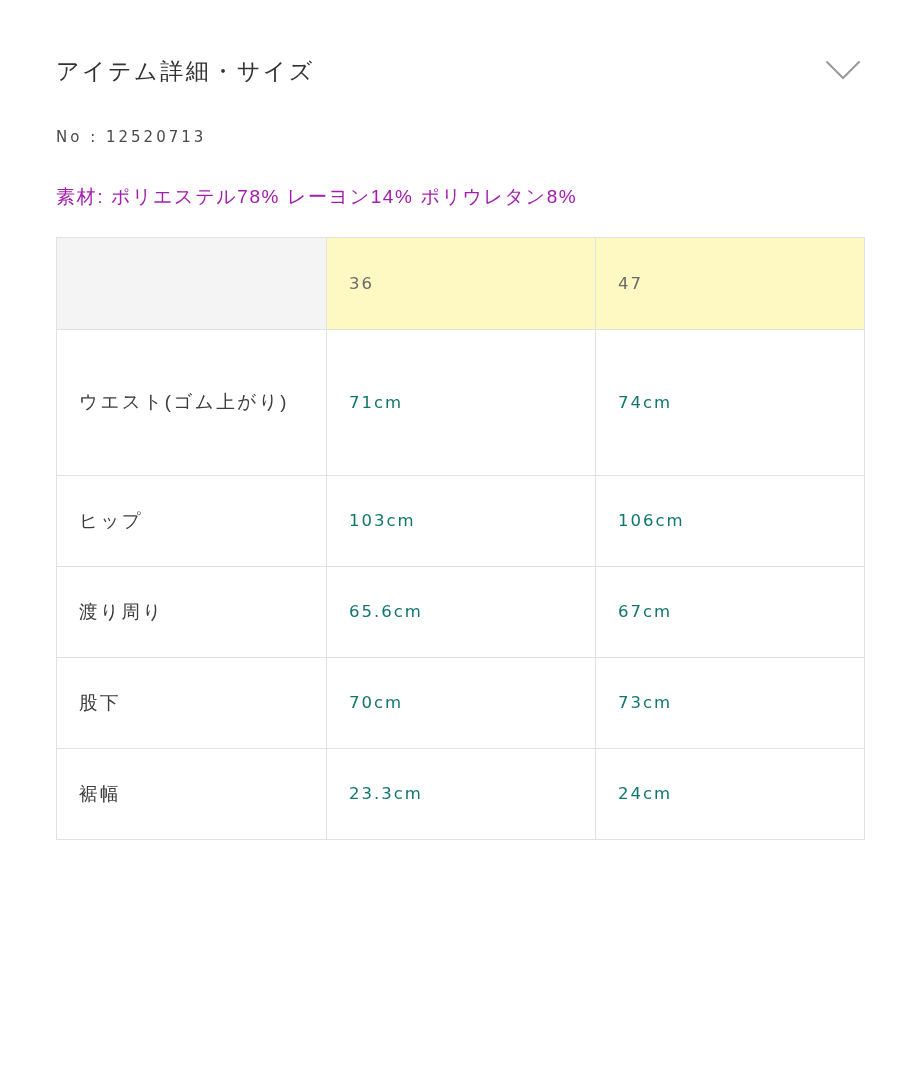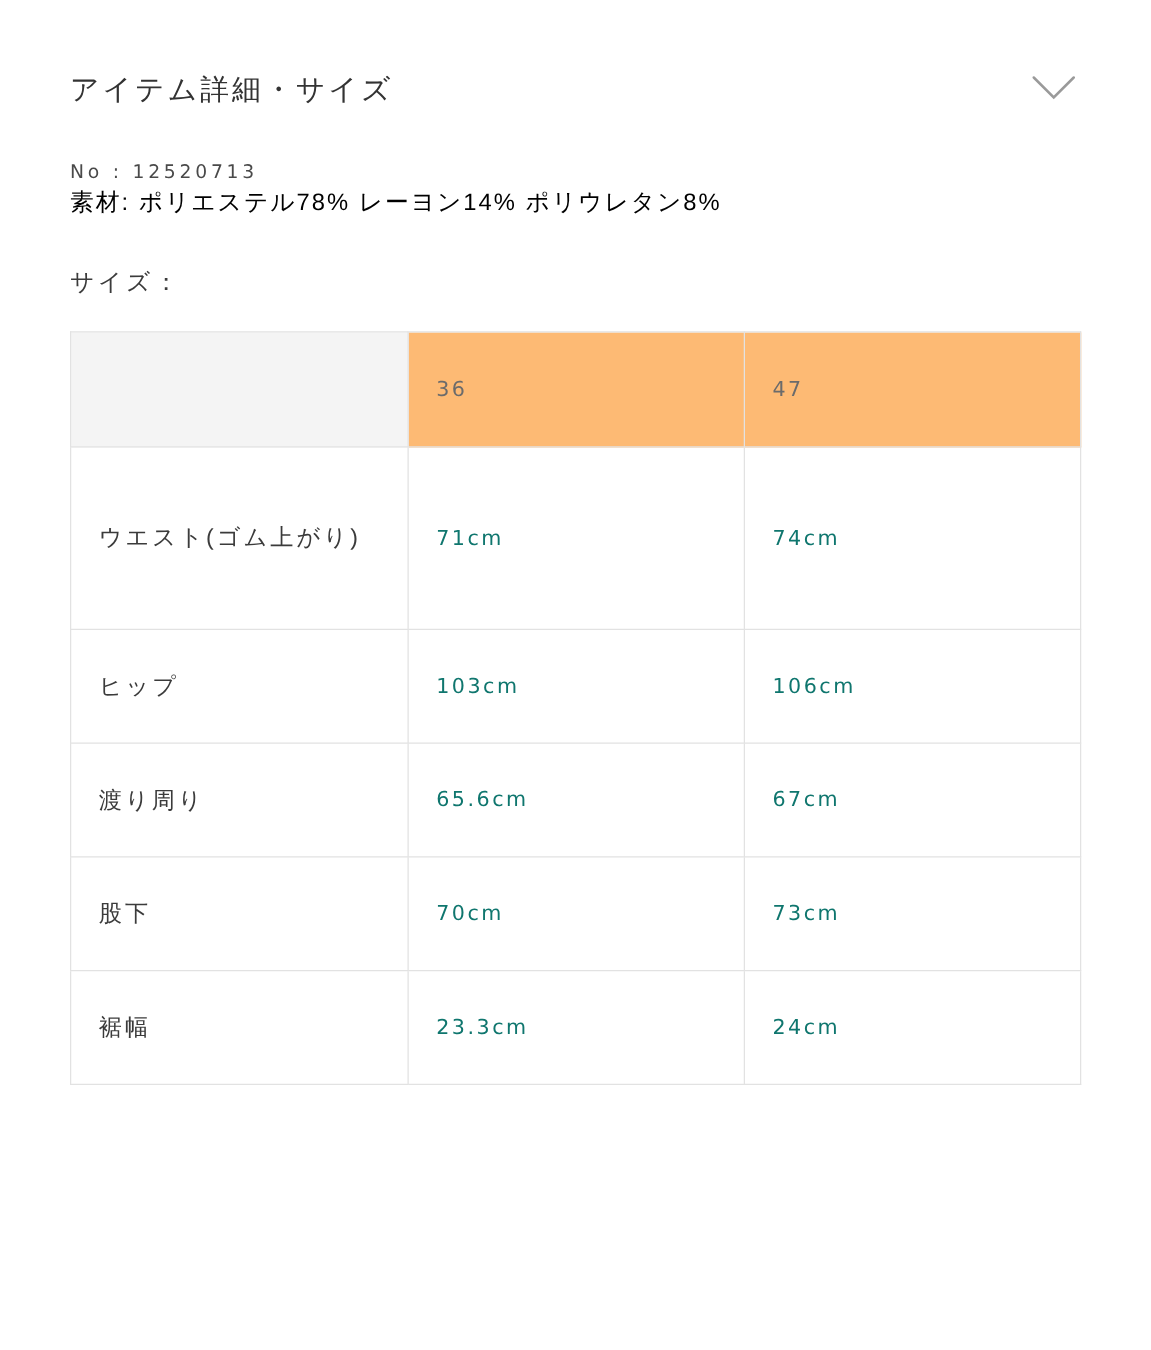--- a/index.html
+++ b/index.html
@@ -60,23 +60,24 @@
     line-height: 1.5;
     font-family: "DejaVu Sans", sans-serif;
   }
   .meta-line.item-no {
     font-size: 15px;
     letter-spacing: 3px;
     color: #4a4a4a;
     margin-top: 14px;
   }
   .material {
+    margin-top: 34px;
     font-size: 19px;
     letter-spacing: 1.6px;
-    color: #000000;
+    color: #a21caf;
     line-height: 1.5;
   }
   .size-label {
     margin-top: 36px;
     font-size: 19px;
     letter-spacing: 3px;
     color: #3b3b3b;
   }
 
   
@@ -92,21 +93,21 @@
   .size-table td {
     border: 1px solid #e2e2e2;
     text-align: left;
     vertical-align: middle;
     padding: 0 22px;
     font-weight: 400;
     line-height: 1.55;
     box-sizing: border-box;
   }
   .size-table thead th {
-    background: #fdba74;
+    background: #fef9c3;
     height: 92px;
     color: #6b6b6b;
     font-family: "DejaVu Sans", sans-serif;
     letter-spacing: 2px;
     font-size: 16.5px;
   }
   .size-table thead th.corner {
     background: #f4f4f4;
   }
   .size-table tbody th {
@@ -138,21 +139,20 @@
       <svg width="36" height="22" viewBox="0 0 36 22" fill="none" aria-hidden="true">
         <path d="M2 2 L18 18 L34 2" stroke="#9a9a9a" stroke-width="2" fill="none" stroke-linecap="round"></path>
       </svg>
     </div>
   </div>
 
   <div class="meta-line item-no">No : 12520713</div>
 
   <div class="material">素材: ポリエステル78% レーヨン14% ポリウレタン8%</div>
 
-  <div class="size-label">サイズ：</div>
 
   <table class="size-table">
     <colgroup>
       <col class="col-label">
       <col class="col-size">
       <col class="col-size">
     </colgroup>
     <thead>
       <tr>
         <th class="corner"></th>

